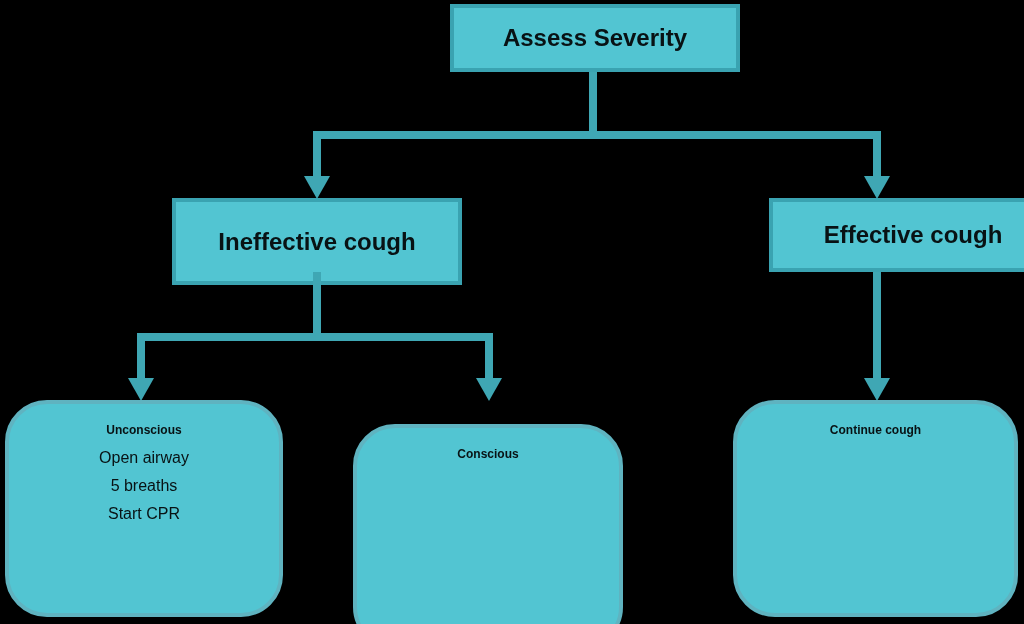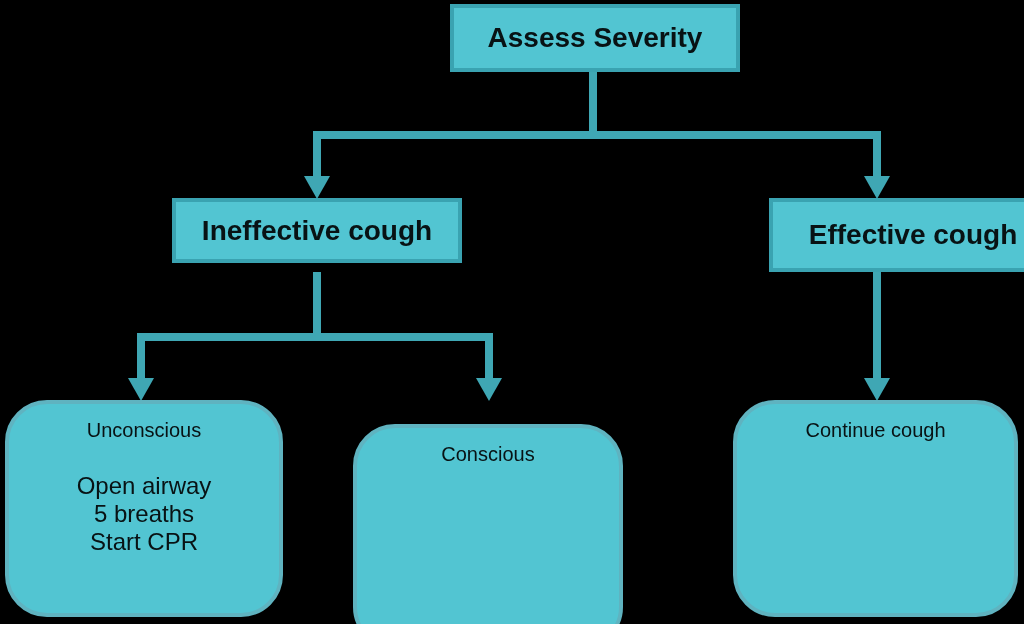--- a/index.html
+++ b/index.html
@@ -21,38 +21,37 @@
   }
   .rect-box{
     position:absolute;
     background:var(--fill);
     border:4px solid var(--rect-border);
     box-sizing:border-box;
     display:flex;align-items:center;justify-content:center;
     text-align:center;
   }
   .rect-box .box-title{
-    font-weight:bold;font-size:28px;line-height:24px;
+    font-weight:bold;font-size:24px;line-height:24px;
   }
   .round-box{
     position:absolute;
     background:var(--fill);
     border:4px solid var(--round-border);
     border-radius:42px;
     box-sizing:border-box;
     display:flex;flex-direction:column;align-items:center;
     padding-top:12px;
     text-align:center;
   }
   .round-box .box-title{
-    font-weight:normal;font-size:20px;line-height:28px;text-align:right;
+    font-weight:bold;font-size:12px;line-height:28px;text-align:right;
   }
   .round-box .box-body{
-    margin-top:28px;
-    font-size:24px;line-height:28px;
+    font-size:16px;line-height:28px;
     white-space:pre-line;
   }
   .line{position:absolute;background:var(--connector);}
   .arrowhead{
     position:absolute;width:0;height:0;
     border-left:13px solid transparent;
     border-right:13px solid transparent;
     border-top:23px solid var(--connector);
   }
 </style>
@@ -65,21 +64,21 @@
     <span class="box-title">Assess Severity</span>
   </div>
 
   <div class="line" style="left:589px;top:72px;width:8px;height:67px;"></div>
   <div class="line" style="left:313px;top:131px;width:568px;height:8px;"></div>
   <div class="line" style="left:313px;top:131px;width:8px;height:48px;"></div>
   <div class="arrowhead" style="left:304px;top:176px;"></div>
   <div class="line" style="left:873px;top:131px;width:8px;height:48px;"></div>
   <div class="arrowhead" style="left:864px;top:176px;"></div>
 
-  <div class="rect-box" style="left:172px;top:198px;width:290px;height:65px;">
+  <div class="rect-box" style="left:172px;top:198px;width:290px;height:87px;">
     <span class="box-title">Ineffective cough</span>
   </div>
   <div class="rect-box" style="left:769px;top:198px;width:288px;height:74px;">
     <span class="box-title">Effective cough</span>
   </div>
 
   <div class="line" style="left:313px;top:272px;width:8px;height:69px;"></div>
   <div class="line" style="left:137px;top:333px;width:356px;height:8px;"></div>
   <div class="line" style="left:137px;top:333px;width:8px;height:48px;"></div>
   <div class="arrowhead" style="left:128px;top:378px;"></div>

